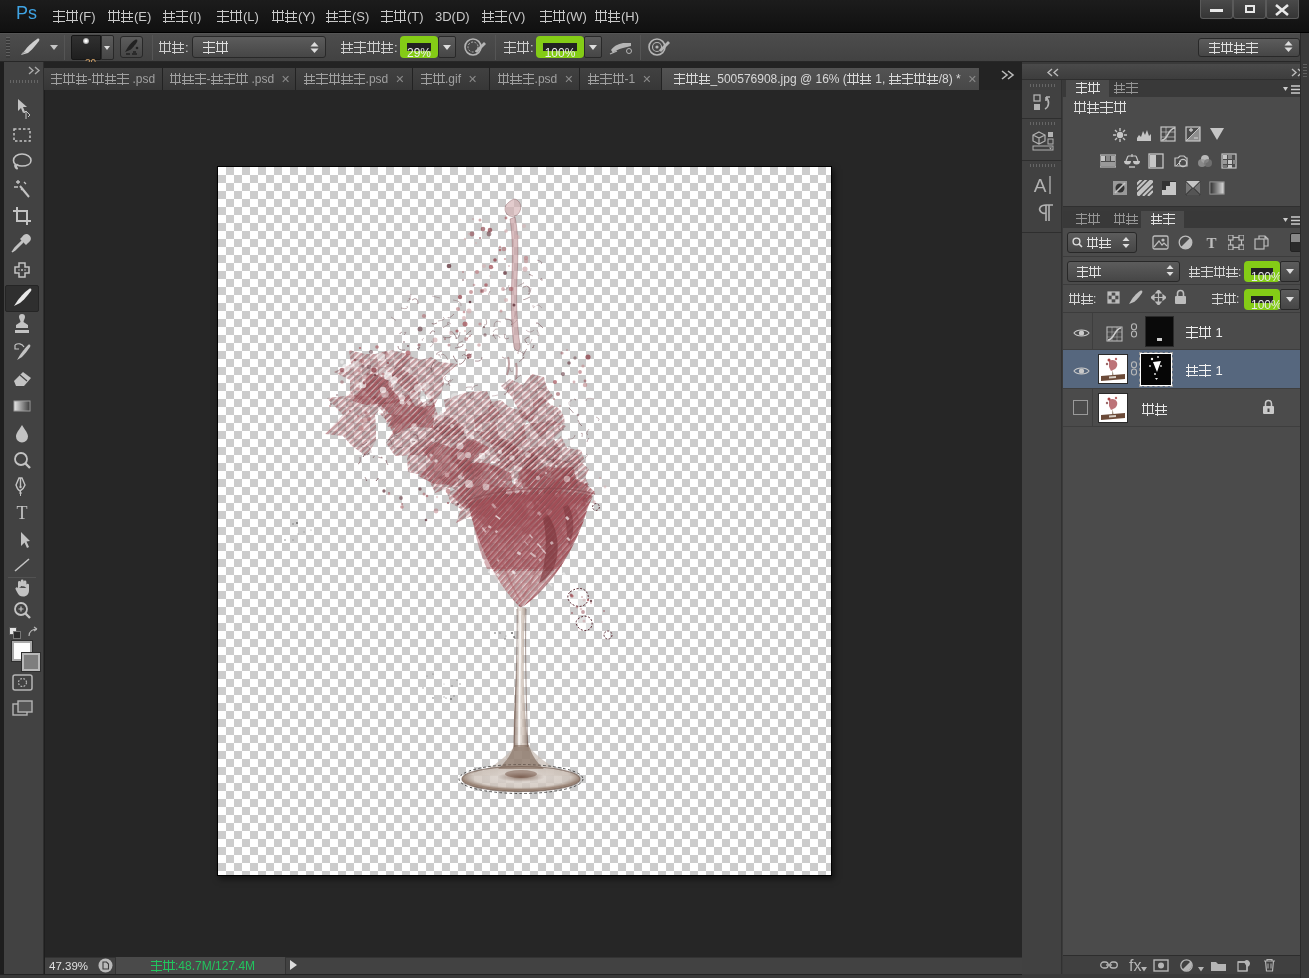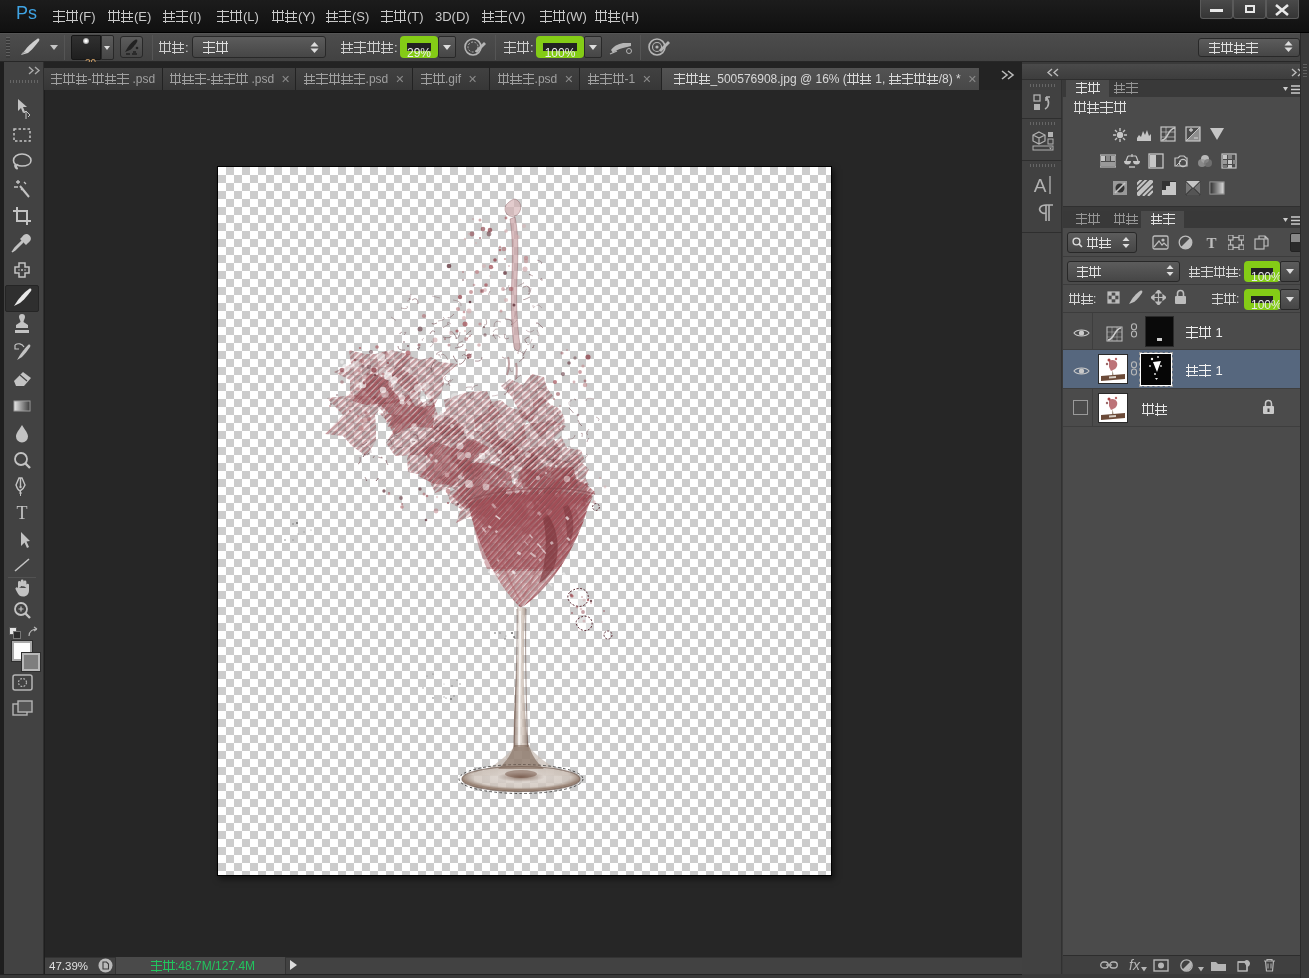--- a/index.html
+++ b/index.html
@@ -1018,21 +1018,21 @@
     <rect x="1" y="7" width="11" height="8" rx="1" fill="#c9c9c9"></rect>
     <path d="M3.5 7 V4.5 a3 3 0 0 1 6 0 V7" fill="none" stroke="#c9c9c9" stroke-width="1.5"></path>
     <rect x="5.5" y="9.5" width="2" height="3.5" fill="#444"></rect>
   </svg>
 <div class="ab" style="left:1063px;top:955px;width:246px;height:19px;background:#404040;border-top:1px solid #2d2d2d"></div>
 <svg class="ab" style="left:1100px;top:960px;" width="18" height="10" viewBox="0 0 18 10">
     <rect x="0.7" y="2" width="7.5" height="6" rx="3" fill="none" stroke="#b5b5b5" stroke-width="1.3"></rect>
     <rect x="9.8" y="2" width="7.5" height="6" rx="3" fill="none" stroke="#b5b5b5" stroke-width="1.3"></rect>
     <path d="M6 5 H12" stroke="#b5b5b5" stroke-width="1.3"></path>
   </svg>
-<div class="ab" style="left:1129px;top:957px;font-size:14px;font-style:italic;color:#b5b5b5">fx</div>
+<div class="ab" style="left:1129px;top:957px;font-size:16px;color:#b5b5b5">fx</div>
 <svg class="ab" style="left:1141px;top:967px;" width="6" height="5" viewBox="0 0 6 5">
     <path d="M0 0 h6 l-3 4.5 Z" fill="#b5b5b5"></path>
   </svg>
 <svg class="ab" style="left:1153px;top:959px;" width="16" height="13" viewBox="0 0 16 13">
     <rect x="1" y="1" width="14" height="11" fill="none" stroke="#b5b5b5" stroke-width="1.4"></rect>
     <circle cx="8" cy="6.5" r="3" fill="#b5b5b5"></circle>
   </svg>
 <svg class="ab" style="left:1180px;top:959px;" width="13" height="13" viewBox="0 0 13 13">
     <circle cx="6.5" cy="6.5" r="5.7" fill="none" stroke="#b5b5b5" stroke-width="1.3"></circle>
     <path d="M2.5 10.5 A 5.7 5.7 0 0 0 10.5 2.5 Z" fill="#b5b5b5"></path>

